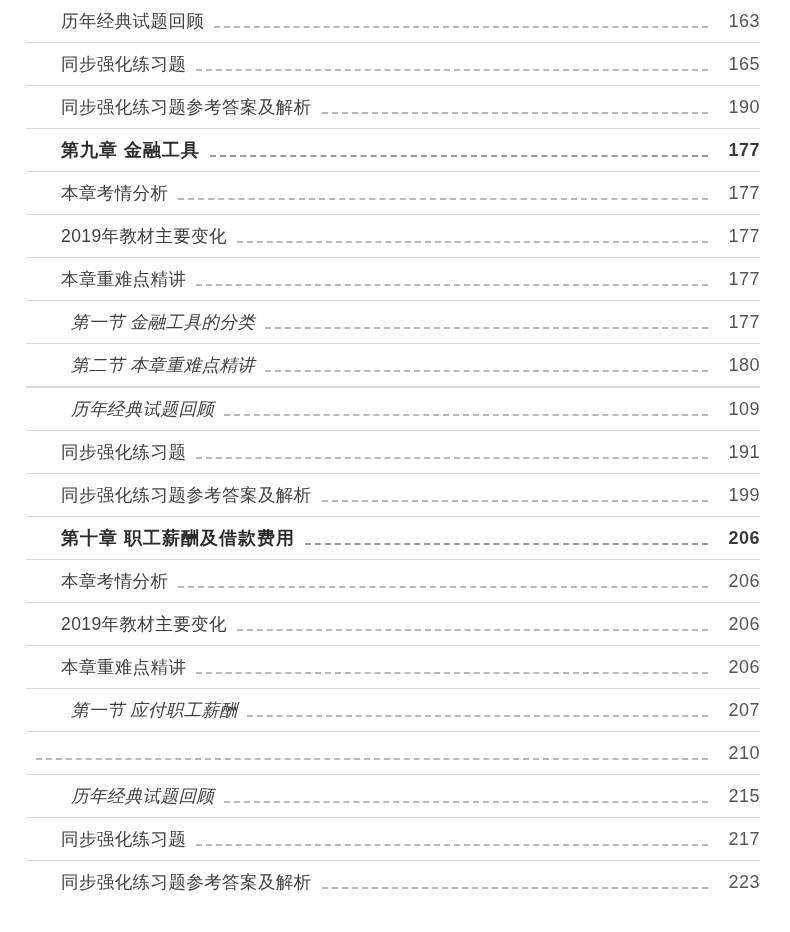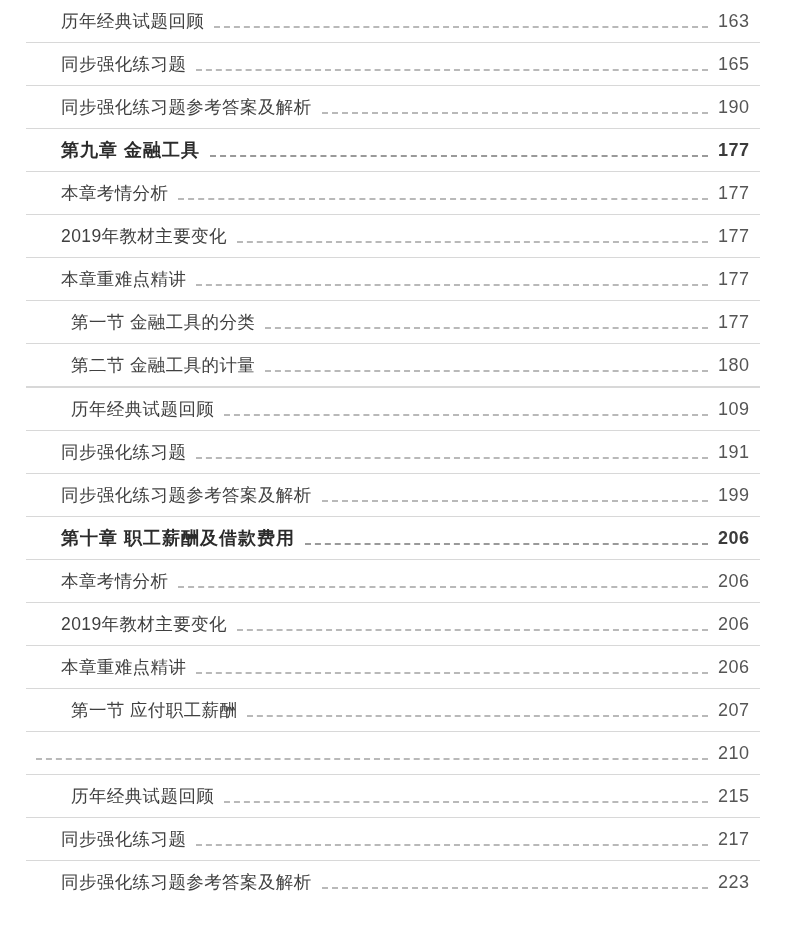--- a/index.html
+++ b/index.html
@@ -37,36 +37,38 @@
     font-size: 18px;
     color: #2b2b2b;
     letter-spacing: 1px;
     text-align: center;
   }
   .toc-row.level-2 .toc-title {
     padding-left: 0px;
   }
   .toc-row.level-3 .toc-title {
     padding-left: 10px;
+    font-style: italic;
   }
   .toc-leader {
     flex: 1 1 auto;
     margin: 0 10px;
     position: relative;
     height: 1px;
     top: 5px;
     border-bottom: 2px dashed #b9b9b9;
   }
   .toc-row.level-1 .toc-leader {
     border-bottom: 2px dashed #9a9a9a;
   }
   .toc-page {
     font-size: 18px;
     color: #555555;
     min-width: 42px;
+    text-align: right;
     letter-spacing: 0.5px;
   }
   .toc-row.level-1 .toc-page {
     font-weight: bold;
     color: #3b3b3b;
   }
   .sep {
     height: 1px;
     background: #d8d8d8;
     width: 100%;
@@ -118,21 +120,21 @@
       <span class="toc-page">177</span>
     </div>
     <div class="sep"></div>
     <div class="toc-row level-3">
       <span class="toc-title">第一节 金融工具的分类</span>
       <span class="toc-leader"></span>
       <span class="toc-page">177</span>
     </div>
     <div class="sep"></div>
     <div class="toc-row level-3">
-      <span class="toc-title">第二节 金融工具的计量</span>
+      <span class="toc-title">第二节 本章重难点精讲</span>
       <span class="toc-leader"></span>
       <span class="toc-page">180</span>
     </div>
     <div class="sep"></div>
     <div class="sep"></div>
     <div class="toc-row level-3">
       <span class="toc-title">历年经典试题回顾</span>
       <span class="toc-leader"></span>
       <span class="toc-page">109</span>
     </div>

